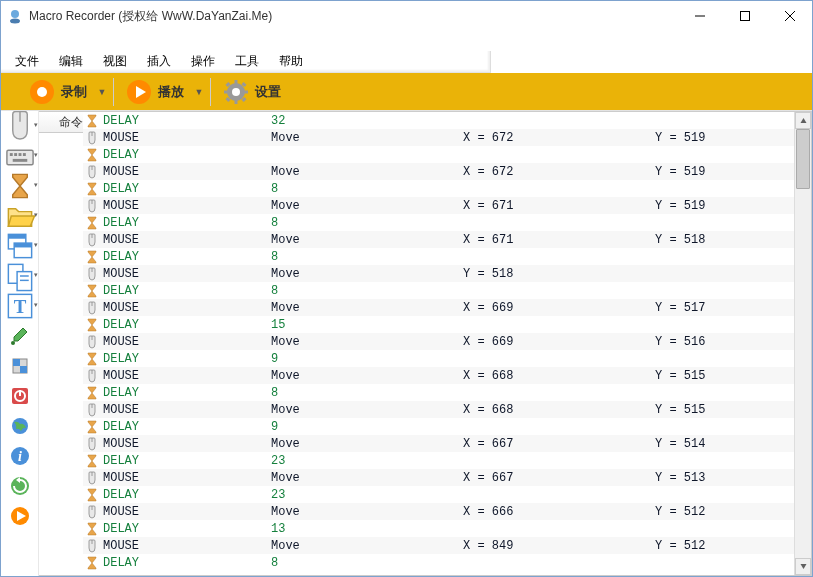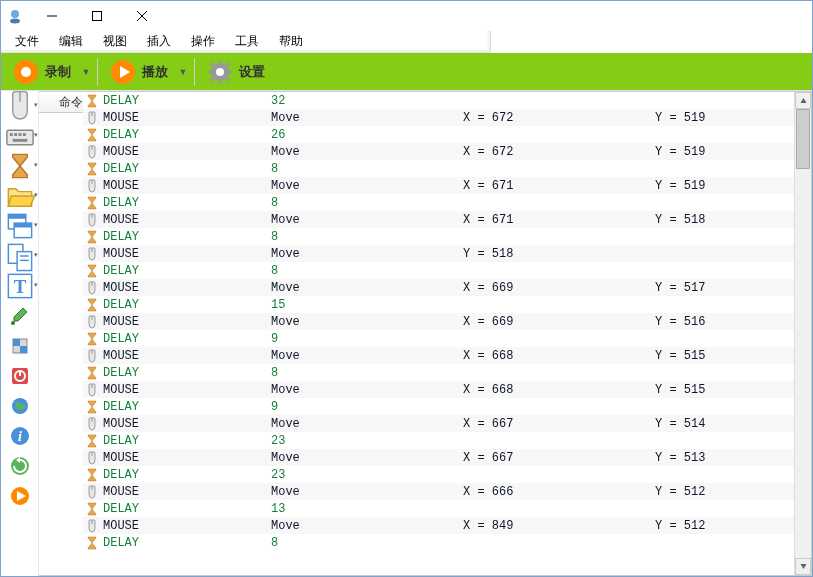--- a/index.html
+++ b/index.html
@@ -5,23 +5,23 @@
 * { margin: 0; padding: 0; box-sizing: border-box; }
 body { font-family: "Microsoft YaHei", "SimSun", sans-serif; font-size: 12px; background: #fff; overflow: hidden; }
 .window { width: 813px; height: 577px; border: 1px solid #7da2ce; display: flex; flex-direction: column; background: #fff; }
 .titlebar { height: 30px; display: flex; align-items: center; padding: 0 0 0 6px; background: #fff; }
 .titlebar-icon { width: 16px; height: 16px; margin-right: 6px; }
 .titlebar-text { flex: 1; font-size: 12px; color: #333; }
 .win-controls { display: flex; height: 100%; }
 .win-btn { width: 45px; height: 29px; display: flex; align-items: center; justify-content: center; cursor: default; }
 .win-btn svg { width: 10px; height: 10px; }
 .menubar { height: 22px; display: flex; align-items: center; background: #fff; border-bottom: 1px solid #e3e3e3; padding: 0 4px; width: 490px; box-shadow: inset -2px -2px 2px #f0f0f0, inset 2px 2px 1px #fff; border-right: 1px solid #ddd; }
-.menubar-wrap { background: #fff; }
+.menubar-wrap { background: #fff; margin-top: 20px; }
 .menu-item { padding: 2px 10px; font-size: 12px; color: #000; }
-.toolbar { height: 38px; display: flex; align-items: center; padding: 4px 6px; gap: 4px; background: #84cc16; border-bottom: 1px solid #e3e3e3; }
+.toolbar { height: 38px; display: flex; align-items: center; padding: 4px 22px; gap: 4px; background: #eab308; border-bottom: 1px solid #e3e3e3; }
 .tool-btn { display: flex; align-items: center; gap: 6px; padding: 3px 6px; border-radius: 3px; }
 .tool-btn .icon-wrap { width: 26px; height: 26px; display:flex; align-items:center; justify-content:center; }
 .tool-btn span.lbl { font-size: 13px; font-weight: bold; color: #333; }
 .tool-dropdown { width: 10px; text-align: center; color: #555; font-size: 9px; }
 .tool-sep { width: 1px; height: 28px; background: #ccc; margin: 0 2px; }
 .main-area { flex: 1; display: flex; overflow: hidden; }
 .left-sidebar { width: 38px; display: flex; flex-direction: column; align-items: center; padding-top: 4px; gap: 8px; background: #fff; border-right: 1px solid #e8e8e8; }
 .side-icon { width: 22px; height: 22px; display: flex; align-items: center; justify-content: center; }
 .side-icon.with-arrow { position: relative; width: 32px; }
 .side-icon.with-arrow::after { content: "▾"; font-size: 7px; color: #666; position: absolute; right: -2px; top: 6px; }
@@ -51,20 +51,21 @@
 <body>
 
 <div class="window">
   <div class="titlebar">
     <span class="titlebar-icon">
       <svg viewBox="0 0 16 16">
           <circle cx="8" cy="6" r="4" fill="#6ba9de"></circle>
           <ellipse cx="8" cy="13" rx="5" ry="2.5" fill="#4a7db0"></ellipse>
         </svg>
     </span>
+    <span class="titlebar-text">Macro Recorder (授权给 WwW.DaYanZai.Me)</span>
     <div class="win-controls">
       <div class="win-btn">
           <svg viewBox="0 0 10 10">
             <line x1="0" y1="5" x2="10" y2="5" stroke="#000" stroke-width="1"></line>
           </svg>
         </div>
       <div class="win-btn">
           <svg viewBox="0 0 10 10">
             <rect x="0.5" y="0.5" width="9" height="9" fill="none" stroke="#000" stroke-width="1"></rect>
           </svg>
@@ -238,21 +239,21 @@
           <div class="rows" id="rows">
               <div class="row"><span class="row-icon"><svg width="14" height="14" viewBox="0 0 14 14">
                     <path d="M3 1 L11 1 L11 2 L7 7 L11 12 L11 13 L3 13 L3 12 L7 7 L3 2 Z" fill="#e8a54a" stroke="#b5792a" stroke-width="0.5"></path>
                   </svg></span><span class="cell c0 delay-txt">DELAY</span><span class="cell c1 delay-txt">32</span><span class="cell c2 delay-txt"></span><span class="cell c3 delay-txt"></span></div>
               <div class="row"><span class="row-icon"><svg width="14" height="14" viewBox="0 0 14 14">
                     <path d="M4 2 Q4 1 5 1 L9 1 Q10 1 10 2 L10 9 Q10 13 7 13 Q4 13 4 9 Z" fill="#e8e8e8" stroke="#888" stroke-width="0.8"></path>
                     <line x1="7" y1="1" x2="7" y2="5" stroke="#888" stroke-width="0.8"></line>
                   </svg></span><span class="cell c0 mouse-txt">MOUSE</span><span class="cell c1 mouse-txt">Move</span><span class="cell c2 mouse-txt">X = 672</span><span class="cell c3 mouse-txt">Y = 519</span></div>
               <div class="row"><span class="row-icon"><svg width="14" height="14" viewBox="0 0 14 14">
                     <path d="M3 1 L11 1 L11 2 L7 7 L11 12 L11 13 L3 13 L3 12 L7 7 L3 2 Z" fill="#e8a54a" stroke="#b5792a" stroke-width="0.5"></path>
-                  </svg></span><span class="cell c0 delay-txt">DELAY</span><span class="cell c1 delay-txt">26</span><span class="cell c2 delay-txt"></span><span class="cell c3 delay-txt"></span></div>
+                  </svg></span><span class="cell c0 delay-txt">DELAY</span><span class="cell c2 delay-txt"></span><span class="cell c3 delay-txt"></span></div>
               <div class="row"><span class="row-icon"><svg width="14" height="14" viewBox="0 0 14 14">
                     <path d="M4 2 Q4 1 5 1 L9 1 Q10 1 10 2 L10 9 Q10 13 7 13 Q4 13 4 9 Z" fill="#e8e8e8" stroke="#888" stroke-width="0.8"></path>
                     <line x1="7" y1="1" x2="7" y2="5" stroke="#888" stroke-width="0.8"></line>
                   </svg></span><span class="cell c0 mouse-txt">MOUSE</span><span class="cell c1 mouse-txt">Move</span><span class="cell c2 mouse-txt">X = 672</span><span class="cell c3 mouse-txt">Y = 519</span></div>
               <div class="row"><span class="row-icon"><svg width="14" height="14" viewBox="0 0 14 14">
                     <path d="M3 1 L11 1 L11 2 L7 7 L11 12 L11 13 L3 13 L3 12 L7 7 L3 2 Z" fill="#e8a54a" stroke="#b5792a" stroke-width="0.5"></path>
                   </svg></span><span class="cell c0 delay-txt">DELAY</span><span class="cell c1 delay-txt">8</span><span class="cell c2 delay-txt"></span><span class="cell c3 delay-txt"></span></div>
               <div class="row"><span class="row-icon"><svg width="14" height="14" viewBox="0 0 14 14">
                     <path d="M4 2 Q4 1 5 1 L9 1 Q10 1 10 2 L10 9 Q10 13 7 13 Q4 13 4 9 Z" fill="#e8e8e8" stroke="#888" stroke-width="0.8"></path>
                     <line x1="7" y1="1" x2="7" y2="5" stroke="#888" stroke-width="0.8"></line>

